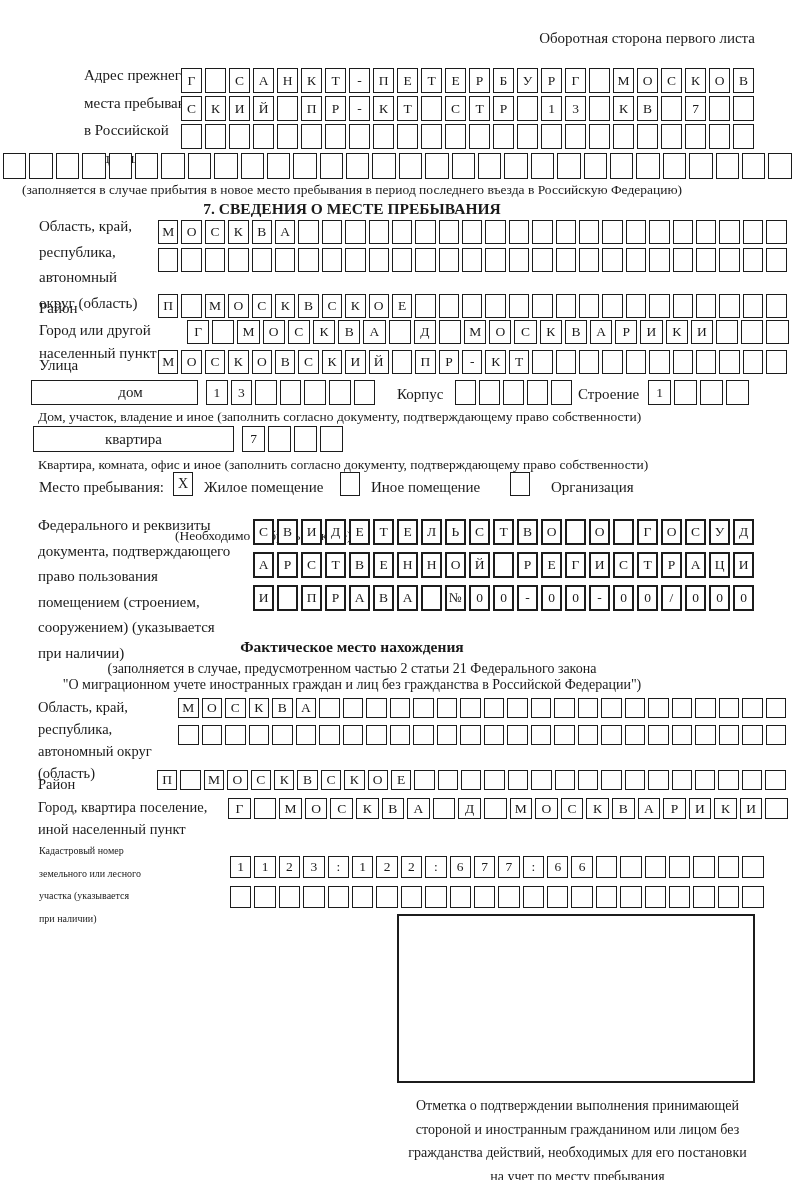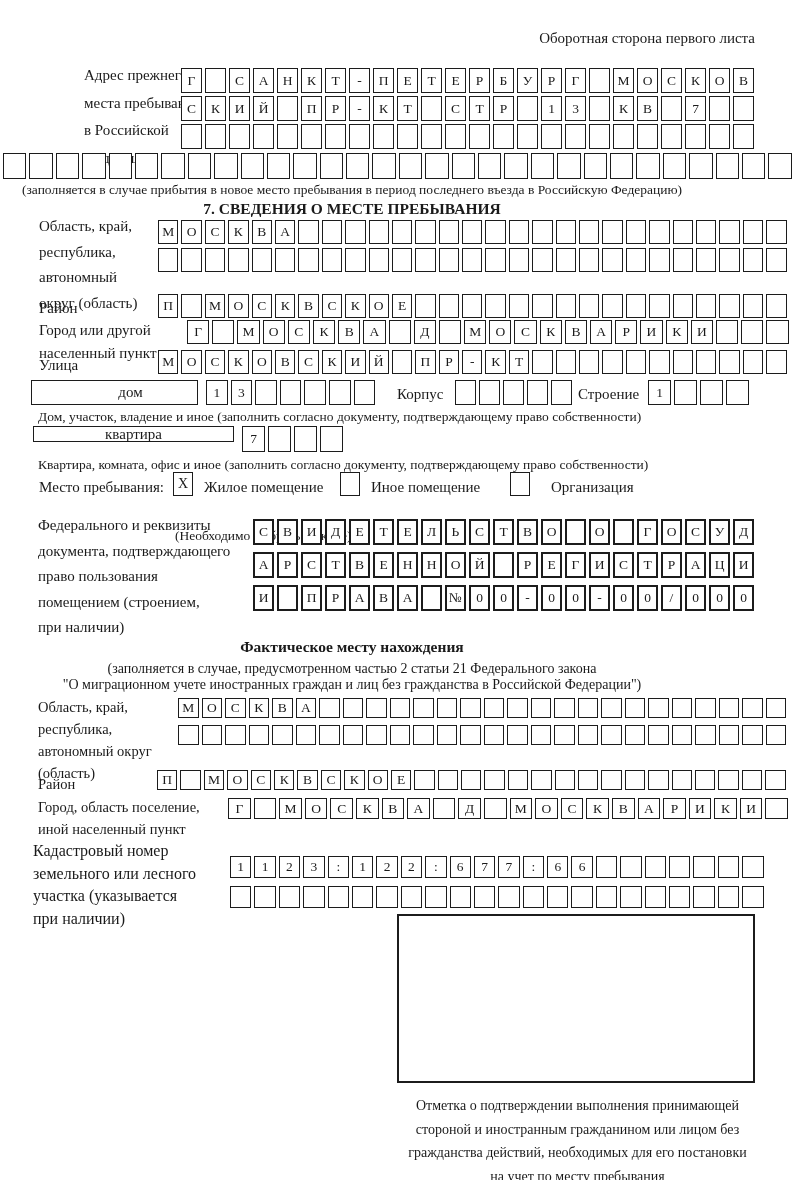--- a/index.html
+++ b/index.html
@@ -336,21 +336,21 @@
     </div>
   <div class="lbl" style="left:578px;top:381px;">Строение</div>
   <div class="cr" style="left:648px;top:380px;--cw:23px;--ch:25px;">
       <span class="cell">1</span>
       <span class="cell"></span>
       <span class="cell"></span>
       <span class="cell"></span>
     </div>
   <div class="cap" style="left:38px;top:409px;">Дом, участок, владение и иное (заполнить согласно документу, подтверждающему право собственности)</div>
 
-  <div class="wbox" style="left:33px;top:426px;width:201px;height:16px;">квартира</div>
+  <div class="wbox" style="left:33px;top:426px;width:201px;height:26px;">квартира</div>
   <div class="cr" style="left:242px;top:426px;--cw:23px;--ch:26px;">
       <span class="cell">7</span>
       <span class="cell"></span>
       <span class="cell"></span>
       <span class="cell"></span>
     </div>
   <div class="cap" style="left:38px;top:457px;">Квартира, комната, офис и иное (заполнить согласно документу, подтверждающему право собственности)</div>
 
   <div class="lbl" style="left:39px;top:474px;">Место пребывания:</div>
   <div class="cbx" style="left:173px;top:472px;">
@@ -365,20 +365,21 @@
     <span></span>
   </div>
   <div class="lbl" style="left:551px;top:474px;">Организация</div>
   <div class="cap" style="left:175px;top:528px;width:320px;text-align:left;">(Необходимо выбрать нужное)</div>
 
   <div class="lbl" style="left:38px;top:513px;line-height:25.5px;">
     <div>Федерального и реквизиты</div>
     <div>документа, подтверждающего</div>
     <div>право пользования</div>
     <div>помещением (строением,</div>
+    <div>сооружением) (указывается</div>
     <div>при наличии)</div>
   </div>
   <div class="cr thick" style="left:253px;top:519px;--cw:21px;--ch:26px;">
       <span class="cell">С</span>
       <span class="cell">В</span>
       <span class="cell">И</span>
       <span class="cell">Д</span>
       <span class="cell">Е</span>
       <span class="cell">Т</span>
       <span class="cell">Е</span>
@@ -437,21 +438,21 @@
       <span class="cell">0</span>
       <span class="cell">-</span>
       <span class="cell">0</span>
       <span class="cell">0</span>
       <span class="cell">/</span>
       <span class="cell">0</span>
       <span class="cell">0</span>
       <span class="cell">0</span>
     </div>
 
-  <div class="cap center bold" style="top:638px;font-size:15.5px;">Фактическое месту нахождения</div>
+  <div class="cap center bold" style="top:638px;font-size:15.5px;">Фактическое место нахождения</div>
   <div class="cap center" style="top:661px;font-size:14px;">(заполняется в случае, предусмотренном частью 2 статьи 21 Федерального закона</div>
   <div class="cap center" style="top:677px;font-size:14px;">"О миграционном учете иностранных граждан и лиц без гражданства в Российской Федерации")</div>
 
   <div class="lbl" style="left:38px;top:696px;line-height:22px;font-size:14.5px;">
     <div>Область, край,</div>
     <div>республика,</div>
     <div>автономный округ</div>
     <div>(область)</div>
   </div>
   <div class="cr" style="left:178px;top:698px;--cw:20.5px;--ch:20px;">
@@ -536,21 +537,21 @@
       <span class="cell"></span>
       <span class="cell"></span>
       <span class="cell"></span>
       <span class="cell"></span>
       <span class="cell"></span>
       <span class="cell"></span>
       <span class="cell"></span>
     </div>
 
   <div class="lbl" style="left:38px;top:796px;line-height:22px;font-size:14.5px;">
-    <div>Город, область поселение,</div>
+    <div>Город, квартира поселение,</div>
     <div>иной населенный пункт</div>
   </div>
   <div class="cr" style="left:228px;top:798px;--cw:22.6px;--ch:21px;">
       <span class="cell">Г</span>
       <span class="cell"></span>
       <span class="cell">М</span>
       <span class="cell">О</span>
       <span class="cell">С</span>
       <span class="cell">К</span>
       <span class="cell">В</span>
@@ -564,21 +565,21 @@
       <span class="cell">К</span>
       <span class="cell">В</span>
       <span class="cell">А</span>
       <span class="cell">Р</span>
       <span class="cell">И</span>
       <span class="cell">К</span>
       <span class="cell">И</span>
       <span class="cell"></span>
     </div>
 
-  <div class="lbl" style="left:33px;top:840px;line-height:22.5px;font-size:16px;">
+  <div class="lbl" style="left:39px;top:840px;line-height:22.5px;font-size:10px;">
     <div>Кадастровый номер</div>
     <div>земельного или лесного</div>
     <div>участка (указывается</div>
     <div>при наличии)</div>
   </div>
   <div class="cr" style="left:230px;top:856px;--cw:21.4px;--ch:22px;">
       <span class="cell">1</span>
       <span class="cell">1</span>
       <span class="cell">2</span>
       <span class="cell">3</span>

